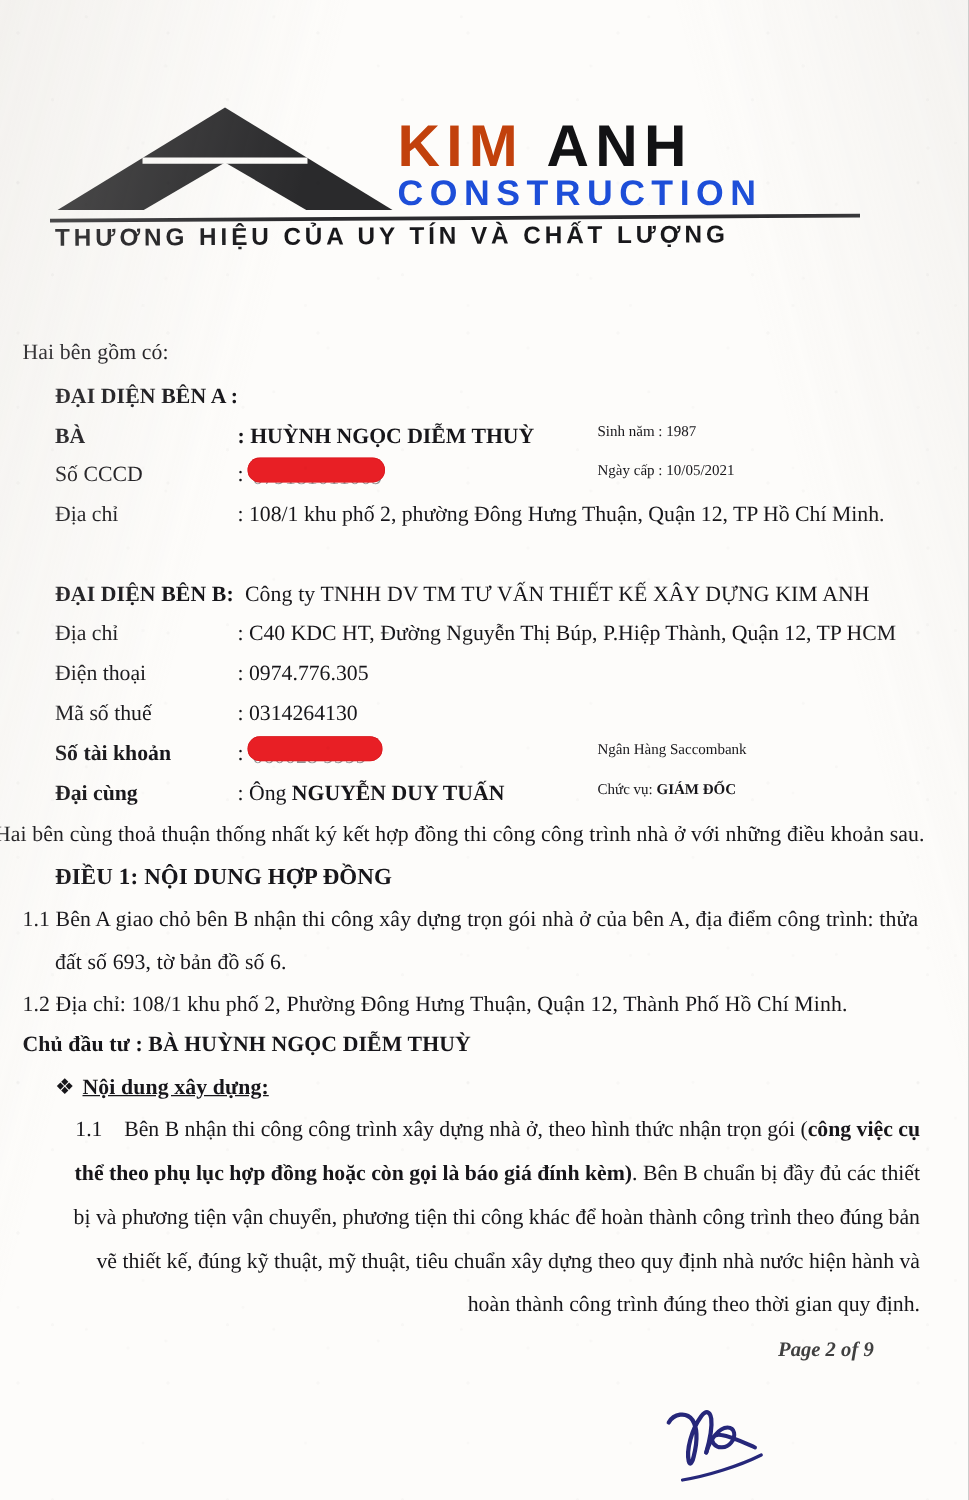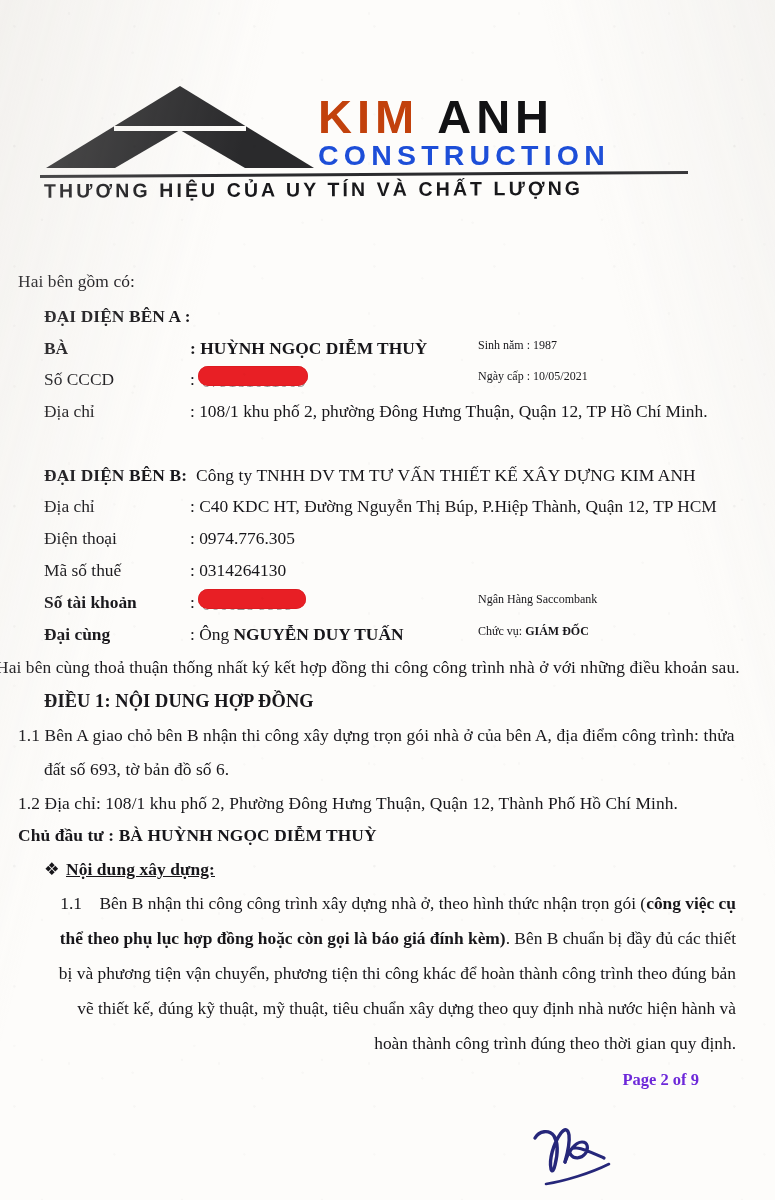--- a/index.html
+++ b/index.html
@@ -141,23 +141,24 @@
     font-size: 17.4px;
     line-height: 35px;
     text-align: right;
   }
 
   
   .pagenum {
     position: absolute;
     right: 76px;
     top: 1070px;
+    font-style: italic;
     font-weight: 700;
     font-size: 16.5px;
-    color: #6d28d9;
+    color: #404040;
     white-space: nowrap;
   }
   .signature {
     position: absolute;
     left: 505px;
     top: 1112px;
     width: 190px;
     height: 86px;
   }
 </style>

